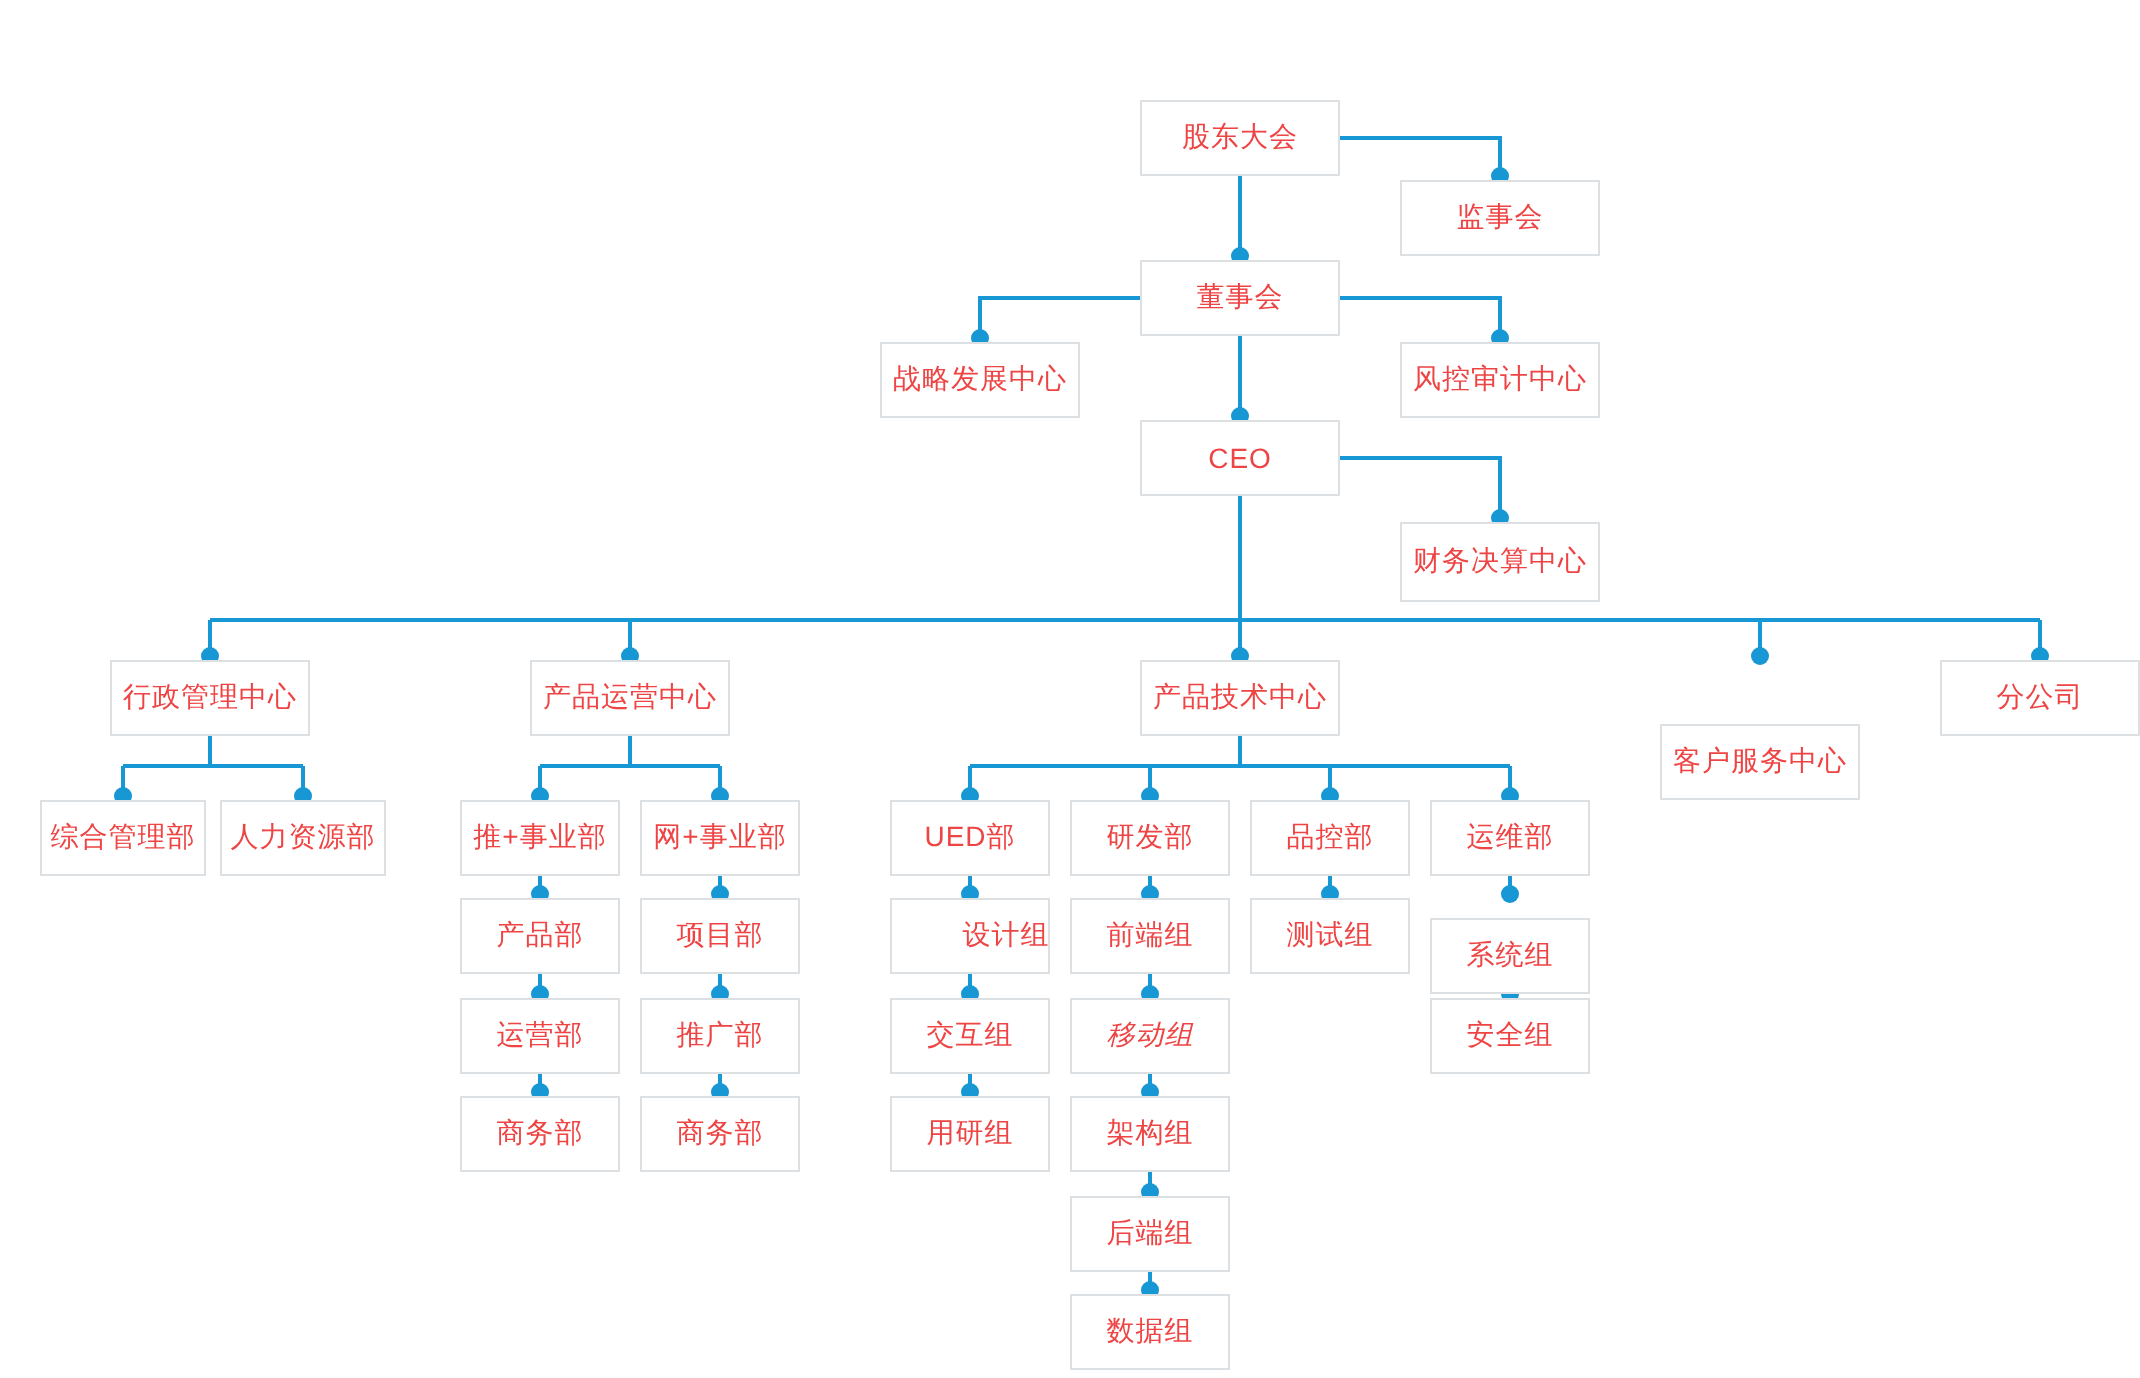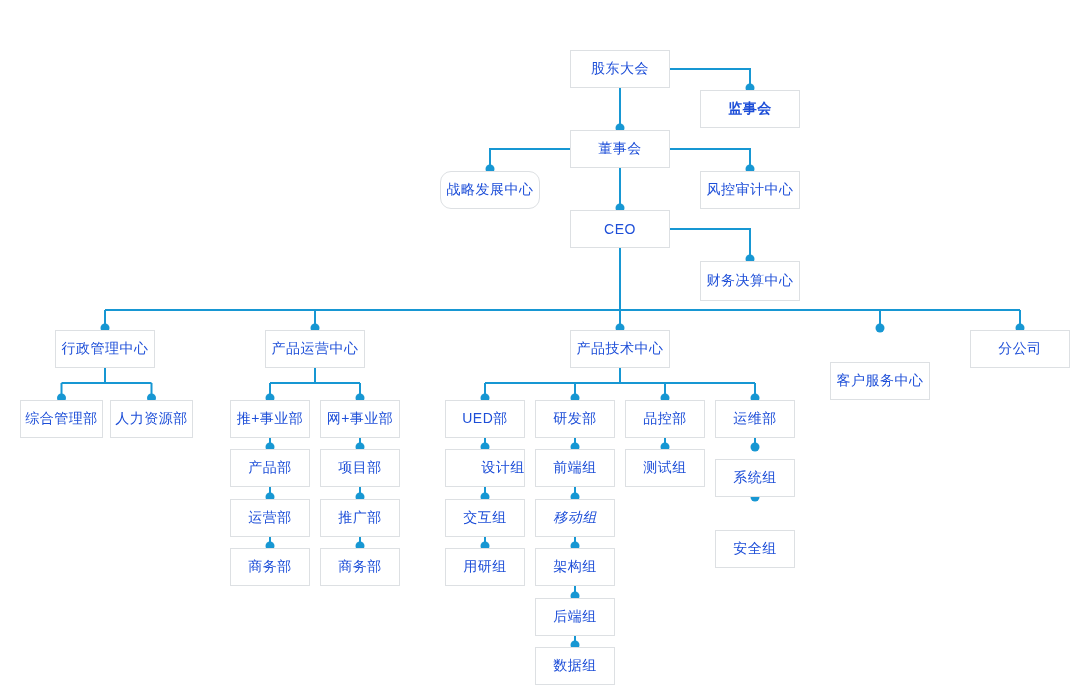--- a/index.html
+++ b/index.html
@@ -4,21 +4,21 @@
 <style>
   html,body{margin:0;padding:0;background:#ffffff;}
   body{font-family:"Liberation Sans","DejaVu Sans",sans-serif;}
   .canvas{position:relative;width:1070px;height:689px;background:#ffffff;overflow:hidden;}
   .canvas svg{position:absolute;left:0;top:0;}
   .node{
     position:absolute;
     box-sizing:border-box;
     background:#ffffff;
     border:1px solid #dde0e3;
-    color:#1d4ed8;
+    color:#ef4444;
     font-size:14px;
     letter-spacing:0.5px;
     display:flex;
     align-items:center;
     justify-content:center;
     white-space:nowrap;
     z-index:2;
     text-align:right;
   }
 </style>
@@ -103,23 +103,23 @@
       <circle cx="575" cy="645" r="4.5" fill="#1797d3"></circle>
       <path d="M665 438 L665 447" fill="none" stroke="#1797d3" stroke-width="2"></path>
       <circle cx="665" cy="447" r="4.5" fill="#1797d3"></circle>
       <path d="M755 438 L755 447" fill="none" stroke="#1797d3" stroke-width="2"></path>
       <circle cx="755" cy="447" r="4.5" fill="#1797d3"></circle>
       <path d="M755 487 L755 497" fill="none" stroke="#1797d3" stroke-width="2"></path>
       <circle cx="755" cy="497" r="4.5" fill="#1797d3"></circle>
     </svg>
   <div id="node-layer">
       <div class="node" style="left: 570px; top: 50px; width: 100px; height: 38px;">股东大会</div>
-      <div class="node" style="left: 700px; top: 90px; width: 100px; height: 38px; font-weight: bold;">监事会</div>
+      <div class="node" style="left: 700px; top: 90px; width: 100px; height: 38px;">监事会</div>
       <div class="node" style="left: 570px; top: 130px; width: 100px; height: 38px;">董事会</div>
-      <div class="node" style="left: 440px; top: 171px; width: 100px; height: 38px; border-radius: 11px;">战略发展中心</div>
+      <div class="node" style="left: 440px; top: 171px; width: 100px; height: 38px;">战略发展中心</div>
       <div class="node" style="left: 700px; top: 171px; width: 100px; height: 38px;">风控审计中心</div>
       <div class="node" style="left: 570px; top: 210px; width: 100px; height: 38px;">CEO</div>
       <div class="node" style="left: 700px; top: 261px; width: 100px; height: 40px;">财务决算中心</div>
       <div class="node" style="left: 55px; top: 330px; width: 100px; height: 38px;">行政管理中心</div>
       <div class="node" style="left: 265px; top: 330px; width: 100px; height: 38px;">产品运营中心</div>
       <div class="node" style="left: 570px; top: 330px; width: 100px; height: 38px;">产品技术中心</div>
       <div class="node" style="left: 830px; top: 330px; width: 100px; height: 38px; margin-top: 32px;">客户服务中心</div>
       <div class="node" style="left: 970px; top: 330px; width: 100px; height: 38px;">分公司</div>
       <div class="node" style="left: 20px; top: 400px; width: 83px; height: 38px;">综合管理部</div>
       <div class="node" style="left: 110px; top: 400px; width: 83px; height: 38px;">人力资源部</div>
@@ -134,19 +134,19 @@
       <div class="node" style="left: 445px; top: 400px; width: 80px; height: 38px;">UED部</div>
       <div class="node" style="left: 535px; top: 400px; width: 80px; height: 38px;">研发部</div>
       <div class="node" style="left: 625px; top: 400px; width: 80px; height: 38px;">品控部</div>
       <div class="node" style="left: 715px; top: 400px; width: 80px; height: 38px;">运维部</div>
       <div class="node" style="left: 445px; top: 449px; width: 80px; height: 38px; padding-left: 36px;">设计组</div>
       <div class="node" style="left: 535px; top: 449px; width: 80px; height: 38px;">前端组</div>
       <div class="node" style="left: 625px; top: 449px; width: 80px; height: 38px;">测试组</div>
       <div class="node" style="left: 715px; top: 459px; width: 80px; height: 38px;">系统组</div>
       <div class="node" style="left: 445px; top: 499px; width: 80px; height: 38px;">交互组</div>
       <div class="node" style="left: 535px; top: 499px; width: 80px; height: 38px; font-style: italic;">移动组</div>
-      <div class="node" style="left: 715px; top: 499px; width: 80px; height: 38px; margin-top: 31px;">安全组</div>
+      <div class="node" style="left: 715px; top: 499px; width: 80px; height: 38px;">安全组</div>
       <div class="node" style="left: 445px; top: 548px; width: 80px; height: 38px;">用研组</div>
       <div class="node" style="left: 535px; top: 548px; width: 80px; height: 38px;">架构组</div>
       <div class="node" style="left: 535px; top: 598px; width: 80px; height: 38px;">后端组</div>
       <div class="node" style="left: 535px; top: 647px; width: 80px; height: 38px;">数据组</div>
     </div>
 </div>
 
 </body></html>

